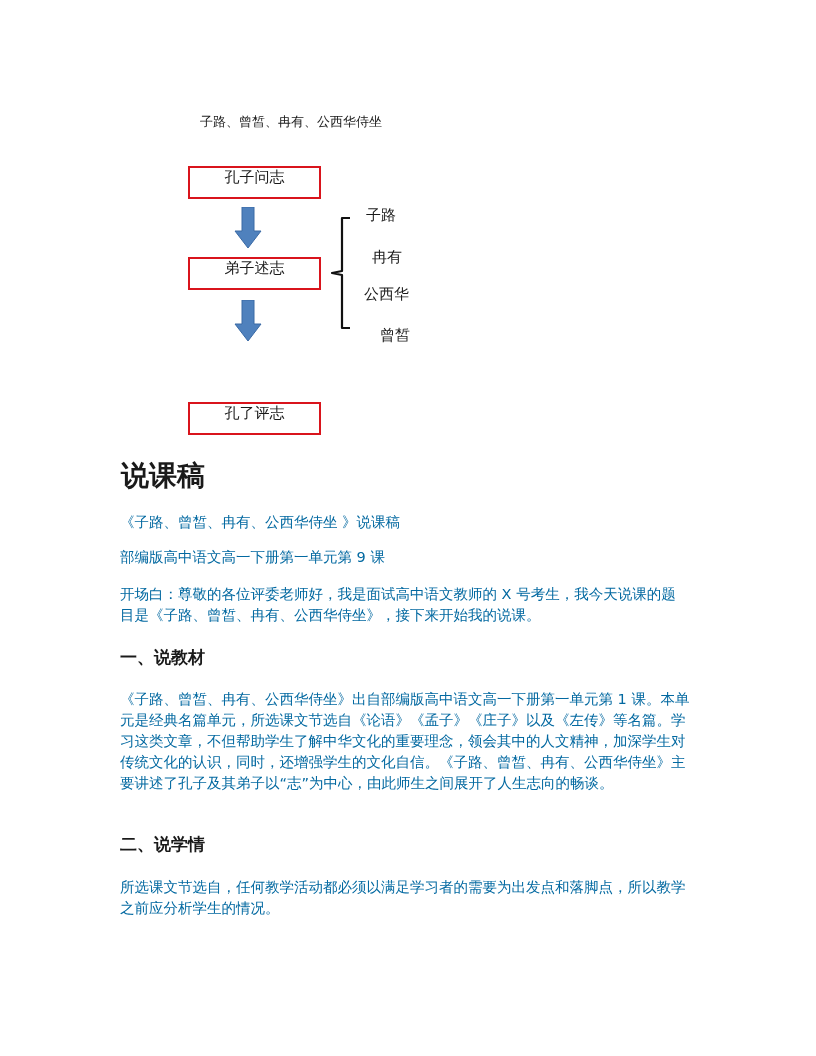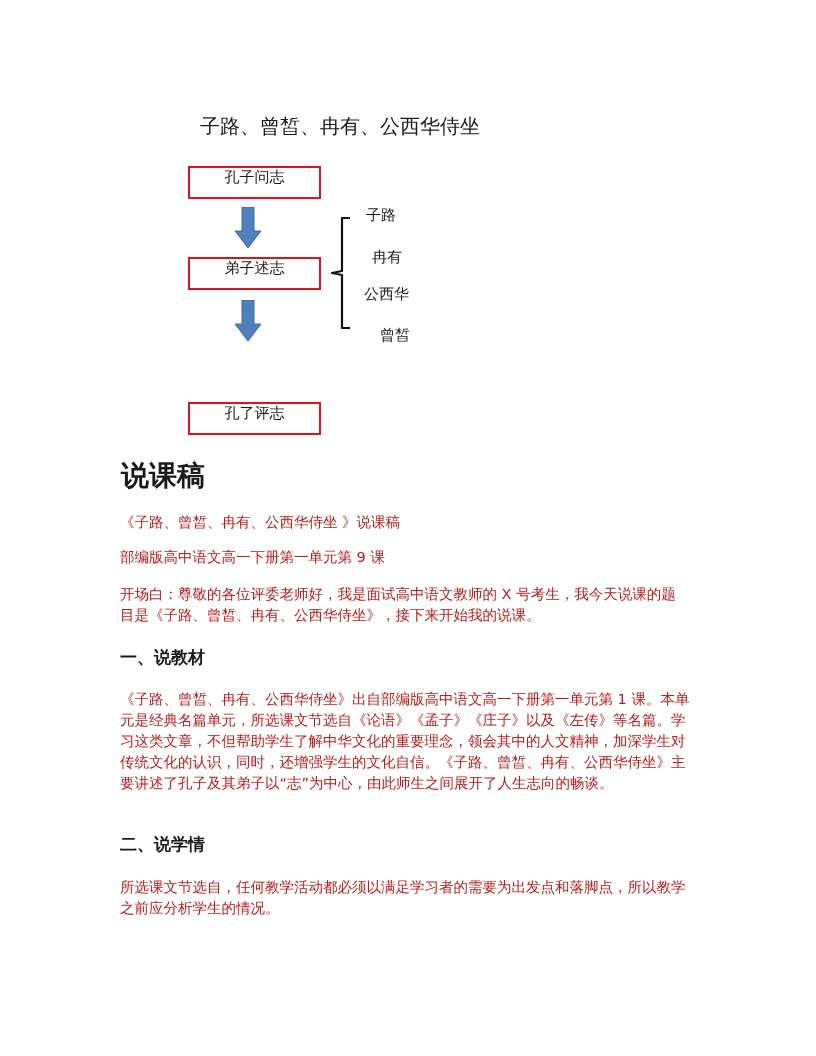--- a/index.html
+++ b/index.html
@@ -1,28 +1,28 @@
 <!DOCTYPE html>
 <html><head>
 <meta charset="utf-8">
 <style>
   html, body { margin:0; padding:0; background:#ffffff; }
   body { width:816px; height:1056px; position:relative; overflow:hidden;
          font-family:"DejaVu Sans","Liberation Sans",sans-serif; color:#1a1a1a; }
   .abs { position:absolute; }
-  .diagram-title { left:200px; top:113px; font-size:20px; white-space:nowrap; }
+  .diagram-title { left:200px; top:113px; font-size:13px; white-space:nowrap; }
   .flow-box { position:absolute; left:188px; width:129px; height:29px;
               border:2px solid #d9141c; box-sizing:content-box;
               display:flex; align-items:flex-start; justify-content:center;
               font-size:15px; }
   .arrow { position:absolute; left:234px; width:28px; height:42px; }
   .brace { position:absolute; left:328px; top:216px; width:24px; height:114px; }
   .label { position:absolute; font-size:15px; white-space:nowrap; }
   .h1 { left:121px; top:457px; font-size:28px; font-weight:bold; }
-  .p { position:absolute; left:120px; width:580px; font-size:14.5px; line-height:21px; color:#b91c1c; }
+  .p { position:absolute; left:120px; width:580px; font-size:14.5px; line-height:21px; color:#0369a1; }
   .h2 { position:absolute; left:120px; font-size:17px; font-weight:bold; }
 </style>
 </head>
 <body>
 
 <div class="abs diagram-title">子路、曾皙、冉有、公西华侍坐</div>
 
 <div class="flow-box" style="top:166px;">
   <span>孔子问志</span>
 </div>

